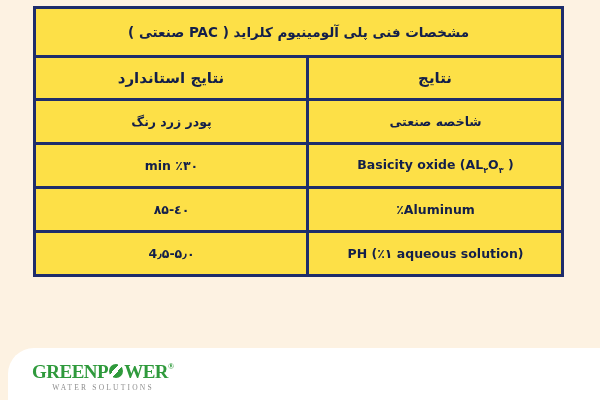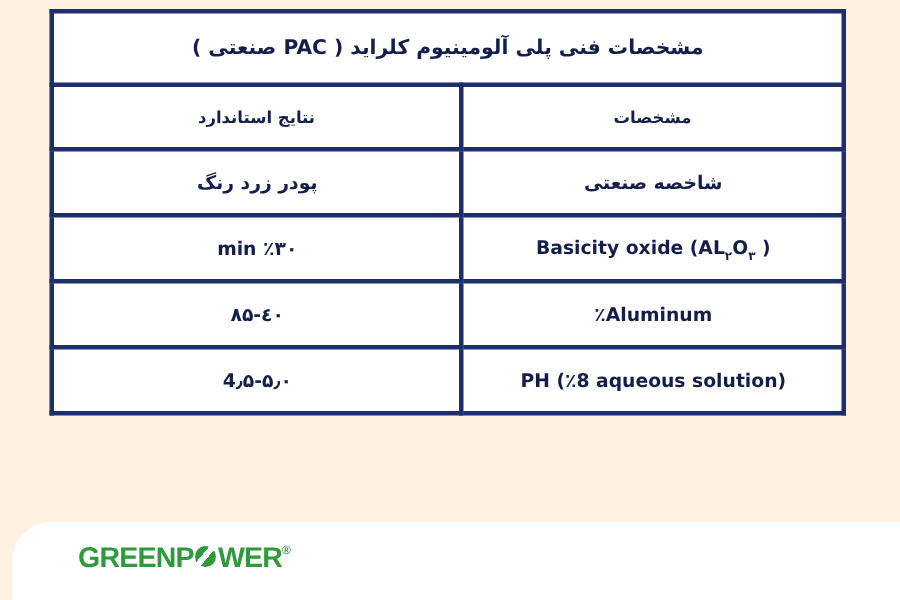--- a/index.html
+++ b/index.html
@@ -10,44 +10,43 @@
     position:relative;overflow:hidden;
   }
   .spec-table{
     position:absolute;left:33px;top:6px;
     width:528px;
     border-collapse:collapse;
     table-layout:fixed;
   }
   .spec-table td{
     border:3px solid #1e2d6b;
-    background:#ffffff;
+    background:#fde047;
     color:#131f4a;
     font-weight:bold;
     text-align:center;
     vertical-align:middle;
     padding:0 10px;
   }
   .col-results{width:273px;}
   .col-specs{width:255px;}
   .title-row td{height:46px;font-size:13.5px;}
-  .header-row td{height:40px;font-size:11px;}
+  .header-row td{height:40px;font-size:15px;}
   .data-row td{height:41px;font-size:12.5px;padding-left:11px;}
   .sub-digit{font-size:8px;vertical-align:-4px;}
   .bottom-panel{
     position:absolute;left:8px;top:348px;
     width:592px;height:52px;
     background:#ffffff;
     border-top-left-radius:26px;
   }
   .logo{
     position:absolute;left:24px;top:9px;
-    font-family:Liberation Sans, sans-serif;
+    font-family:Liberation Serif, serif;
     text-align:center;
-    margin-left:20px;
   }
   .brand-line{
     color:#2f9a3c;
     font-weight:bold;
     font-size:19px;
     line-height:19px;
     letter-spacing:-0.5px;
     white-space:nowrap;
   }
   .brand-o{
@@ -76,38 +75,39 @@
   <colgroup>
     <col class="col-results">
     <col class="col-specs">
   </colgroup>
   <tbody>
       <tr class="title-row">
     <td colspan="2" dir="rtl">مشخصات فنی پلی آلومینیوم کلراید ( PAC صنعتی )</td>
   </tr>
   <tr class="header-row">
     <td dir="rtl">نتایج استاندارد</td>
-    <td dir="rtl">مشخصات</td>
+    <td dir="rtl">نتایج</td>
   </tr>
   <tr class="data-row">
     <td dir="rtl">پودر زرد رنگ</td>
     <td dir="rtl">شاخصه صنعتی</td>
   </tr>
   <tr class="data-row">
     <td dir="ltr">min ٪۳۰</td>
     <td dir="ltr"><span>Basicity oxide (AL</span><span class="sub-digit">۲</span><span>O</span><span class="sub-digit">۳</span><span> )</span></td>
   </tr>
   <tr class="data-row">
     <td dir="ltr">۸۵-٤۰</td>
     <td dir="ltr">٪Aluminum</td>
   </tr>
   <tr class="data-row">
     <td dir="ltr">4٫۵-۵٫۰</td>
-    <td dir="ltr">PH (٪8 aqueous solution)</td>
+    <td dir="ltr">PH (٪۱ aqueous solution)</td>
   </tr>
 </tbody>
   </table>
 
 <div class="bottom-panel">
   <div class="logo">
     <div class="brand-line"><span>GREENP</span><span class="brand-o"></span><span>WER</span><span class="reg-mark">®</span></div>
+    <div class="tagline">WATER SOLUTIONS</div>
   </div>
 </div>
 
 </body></html>

